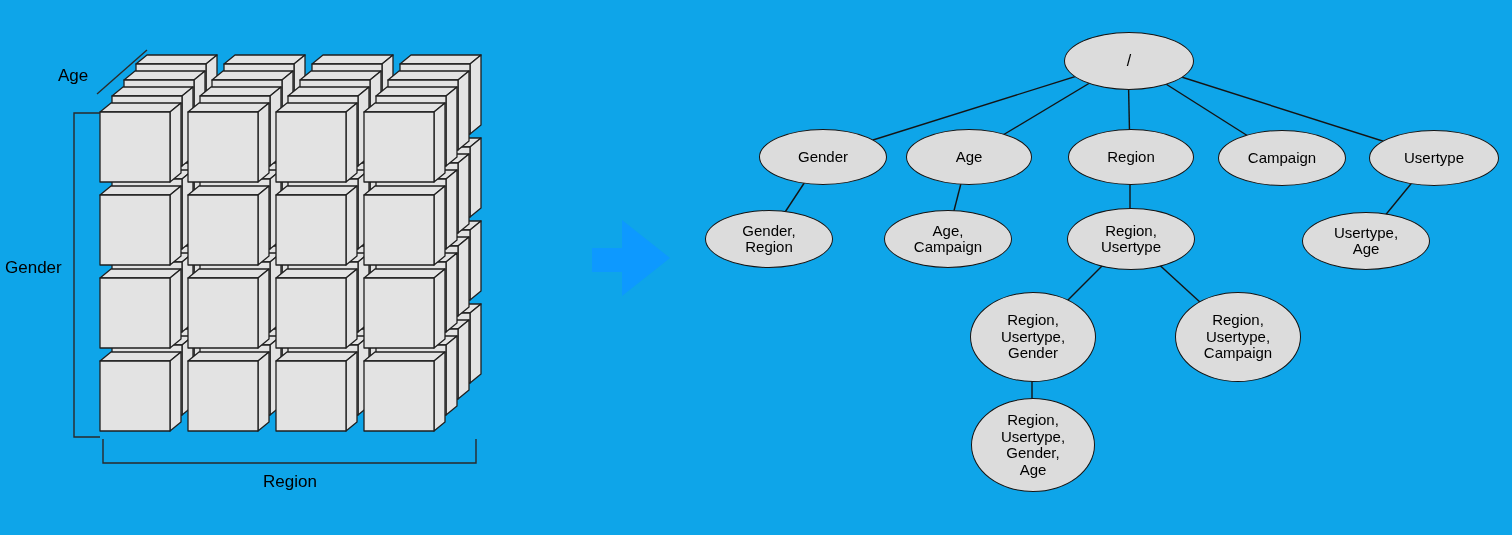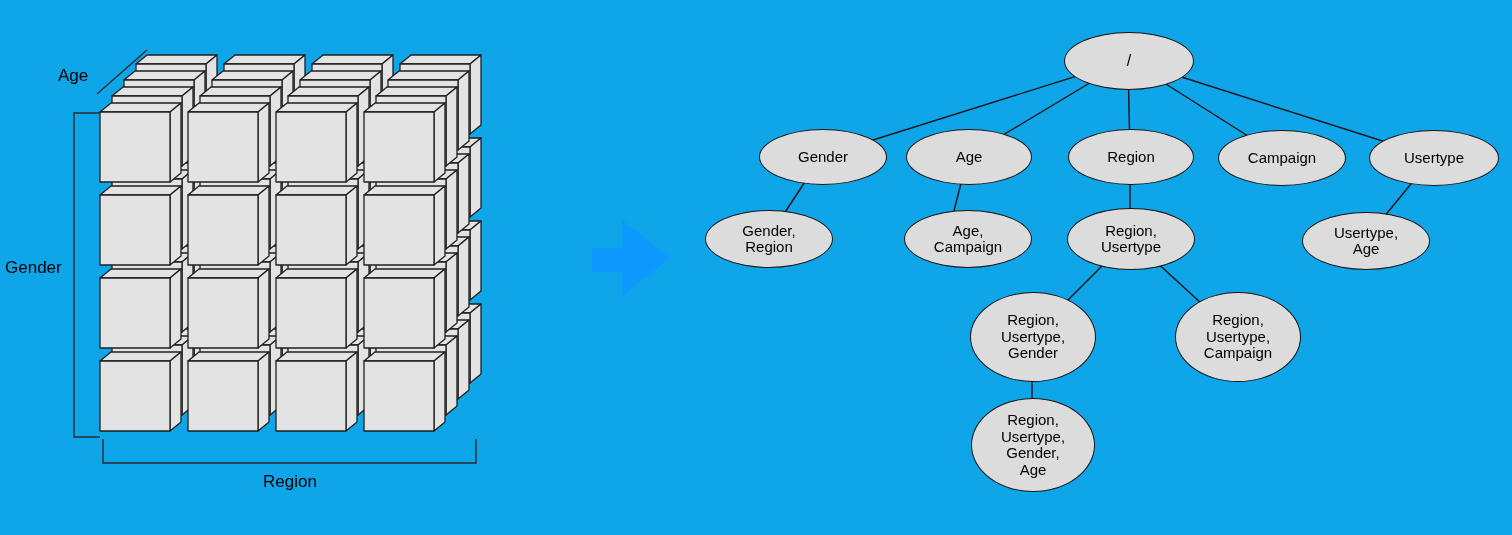--- a/index.html
+++ b/index.html
@@ -22,21 +22,21 @@
     font-size:15px;line-height:16.5px;
   }
   
   #n-root{left:1064px;top:32px;width:128px;height:56px;font-size:16px;}
   #n-gender{left:759px;top:129px;width:126px;height:54px;}
   #n-age{left:906px;top:129px;width:124px;height:54px;}
   #n-region{left:1068px;top:129px;width:124px;height:54px;}
   #n-campaign{left:1218px;top:130px;width:126px;height:54px;}
   #n-usertype{left:1369px;top:130px;width:128px;height:54px;}
   #n-gender-region{left:705px;top:210px;width:126px;height:56px;}
-  #n-age-campaign{left:904px;top:210px;width:126px;height:56px;}
+  #n-age-campaign{left:884px;top:210px;width:126px;height:56px;}
   #n-region-usertype{left:1067px;top:208px;width:126px;height:60px;}
   #n-usertype-age{left:1302px;top:212px;width:126px;height:56px;}
   #n-region-usertype-gender{left:970px;top:292px;width:124px;height:88px;}
   #n-region-usertype-campaign{left:1175px;top:292px;width:124px;height:88px;}
   #n-region-usertype-gender-age{left:971px;top:398px;width:122px;height:92px;}
 </style>
 </head>
 <body>
 
 <div class="canvas">

